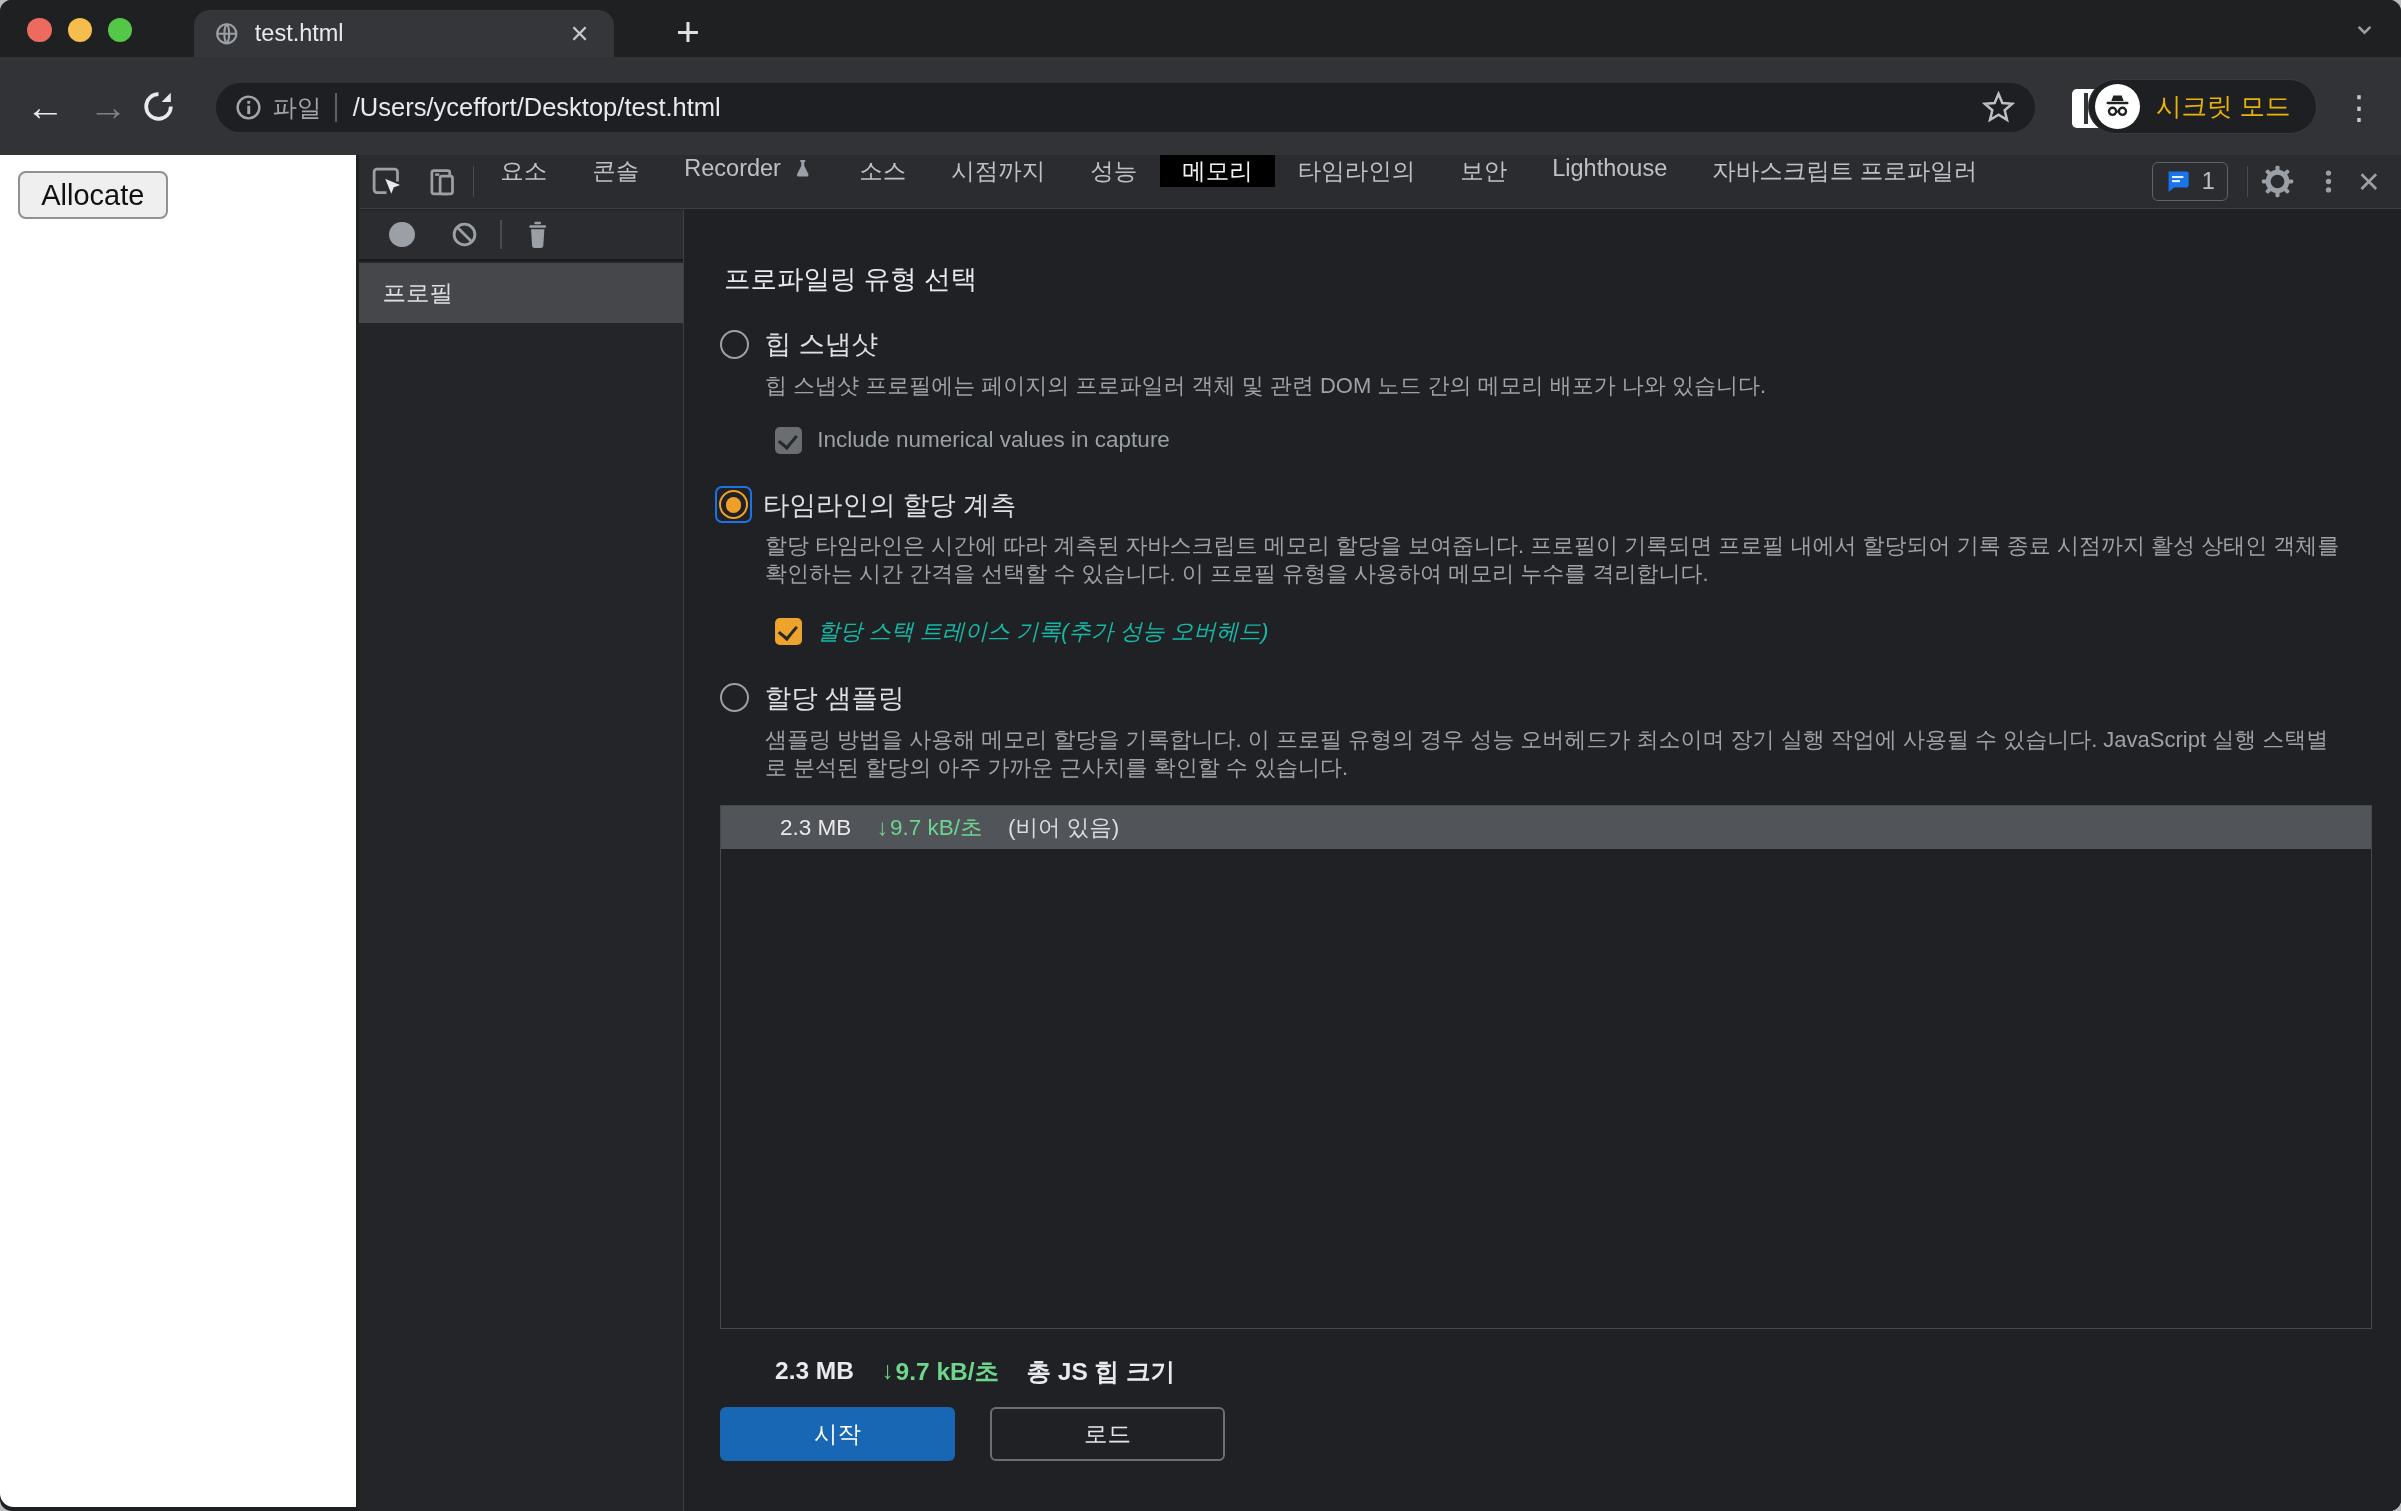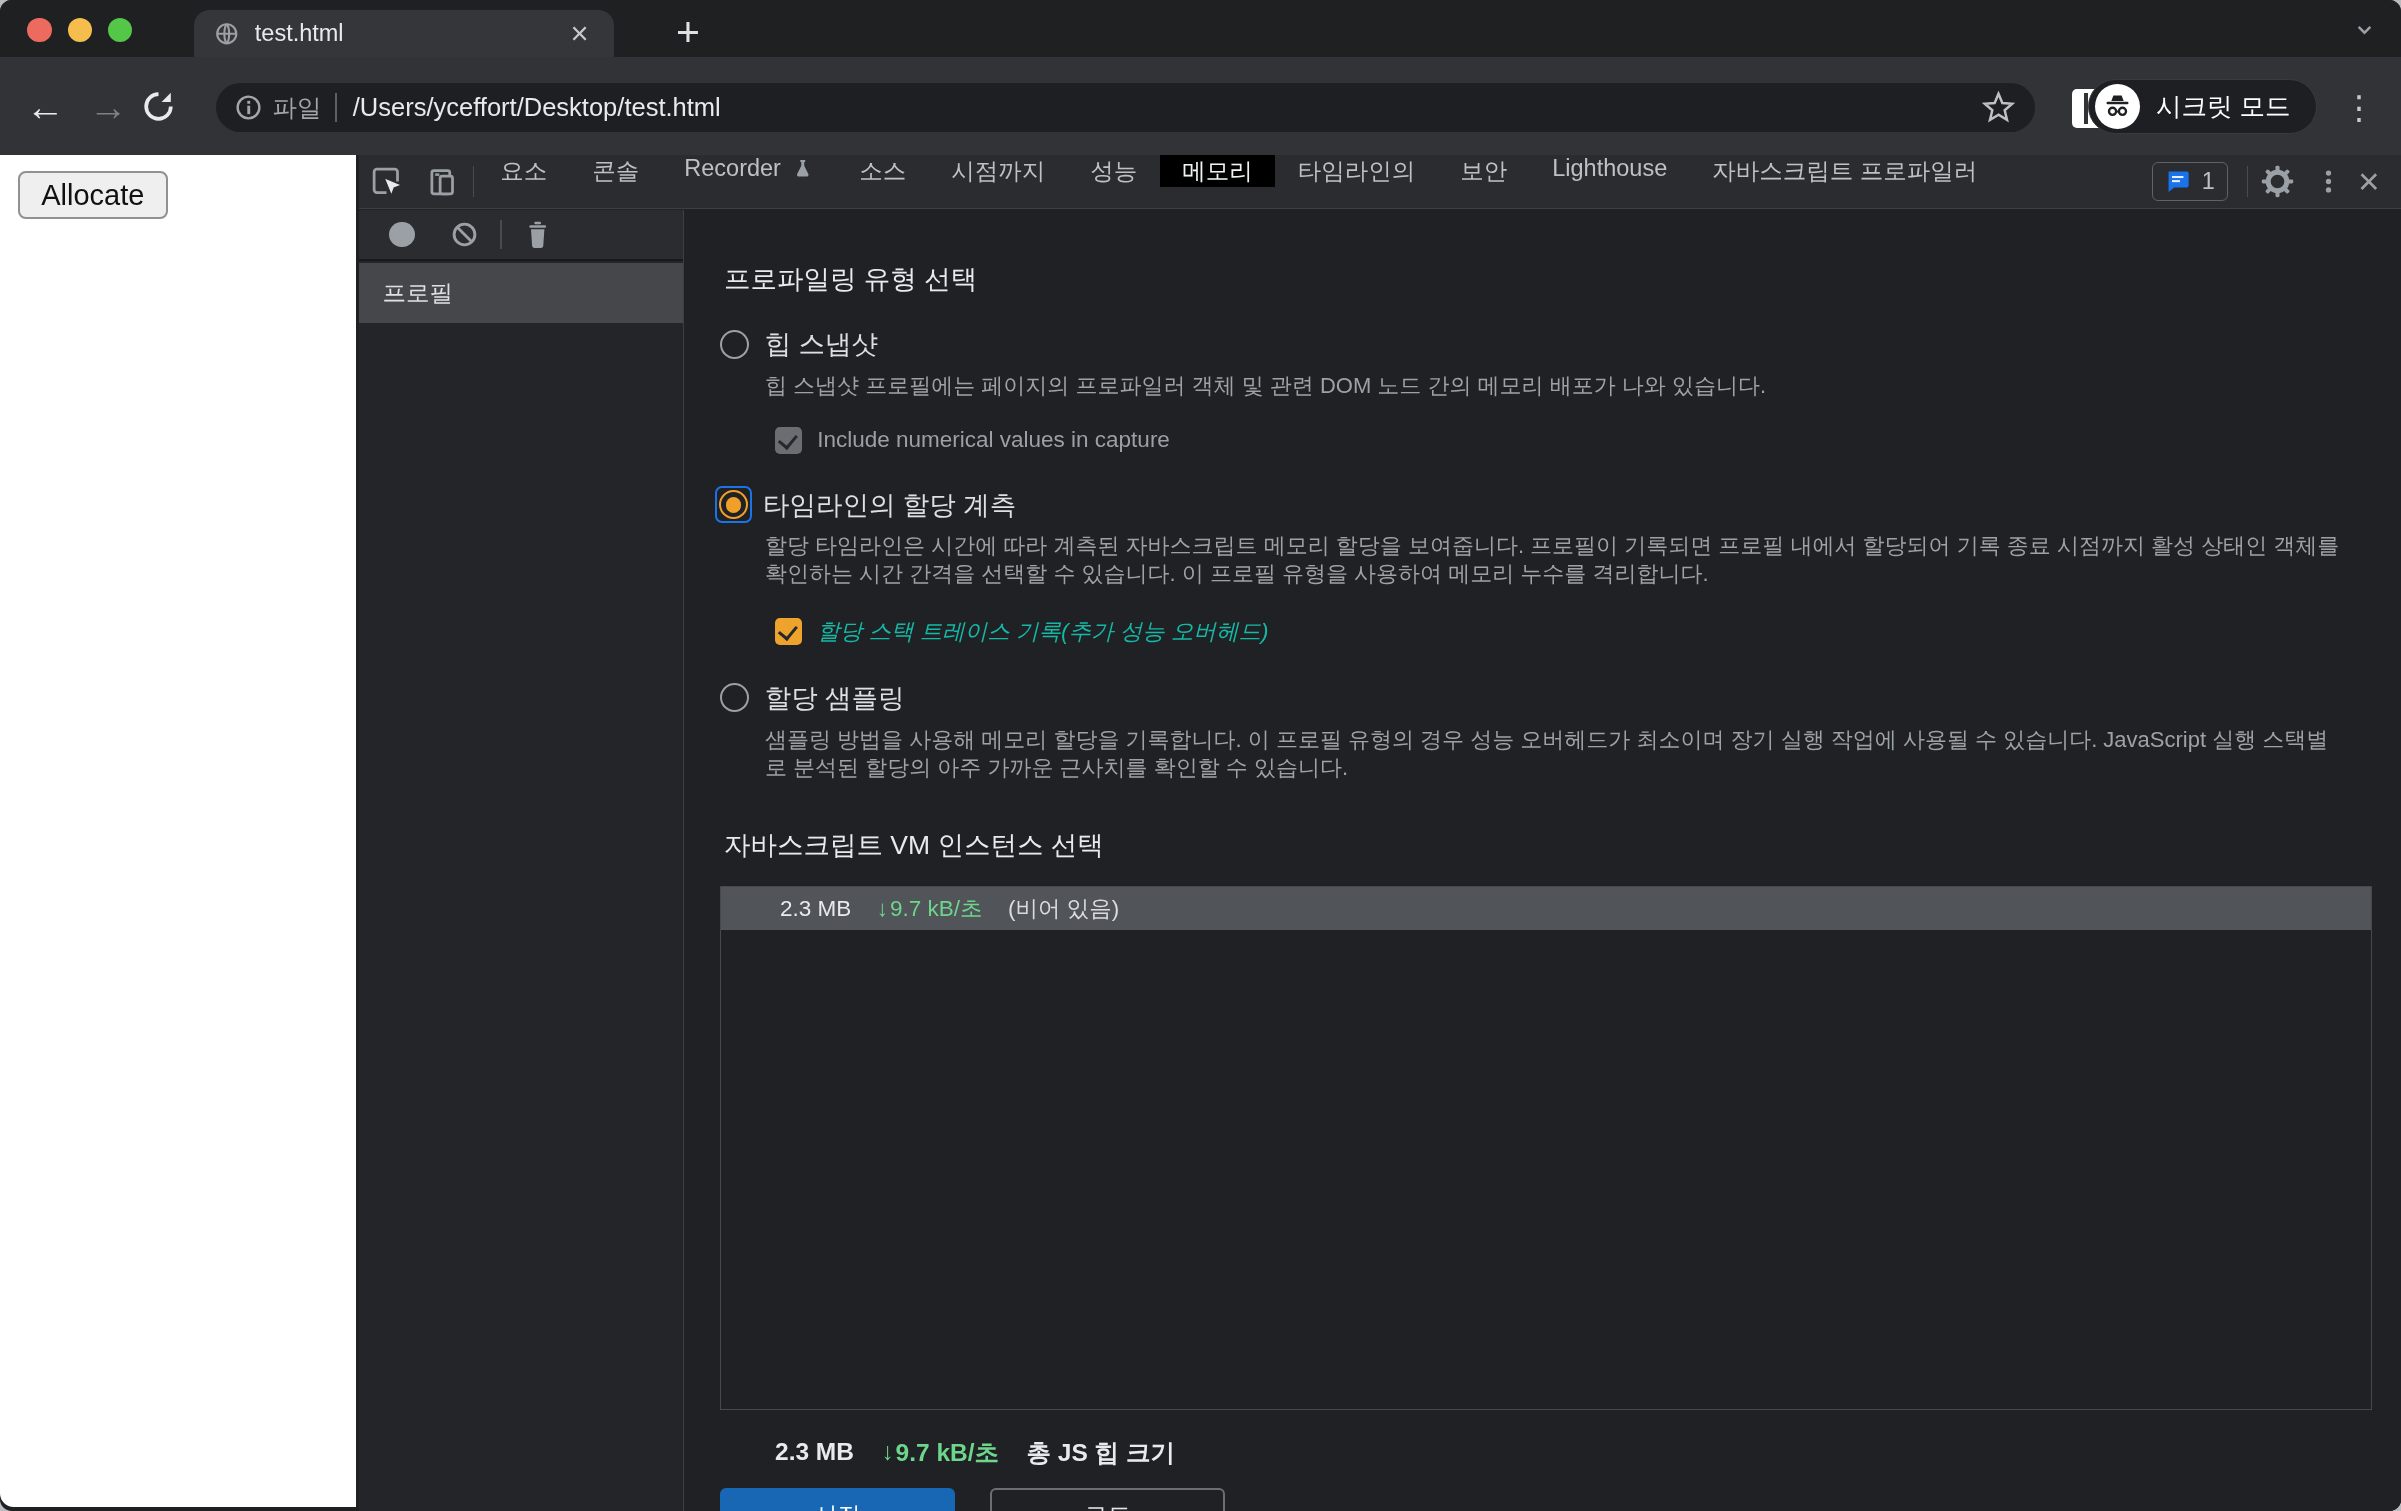--- a/index.html
+++ b/index.html
@@ -35,21 +35,21 @@
     border-radius:24.5px;display:flex;align-items:center;padding:0 19.6px 0 17.6px;
   }
   .scheme-label{color:#a1a6ab;font-size:24.5px;margin:0 13.7px 0 9.8px;}
   .pill-sep{width:2px;height:29px;background:#5c6064;margin-right:15.7px;}
   .url-text{color:#e8eaed;font-size:25.5px;flex:1;}
   .incog-badge{
     position:absolute;right:84px;top:21.6px;height:55px;border-radius:27.4px;background:#1e1f22;
     display:flex;align-items:center;padding:0 25.5px 0 5.9px;gap:15.7px;border:1px solid #3a3b3f;
   }
   .incog-circle{width:45px;height:45px;border-radius:50%;background:#ffffff;display:flex;align-items:center;justify-content:center;}
-  .incog-label{color:#ffffff;font-size:25.5px;}
+  .incog-label{color:#eab308;font-size:25.5px;}
   .sidepanel-icon{position:absolute;right:294px;top:32px;width:35px;height:39px;background:#ffffff;border-radius:4.9px;}
   .sidepanel-icon::after{content:"";position:absolute;left:11.8px;top:3.9px;width:3.9px;height:31px;background:#323337;}
   .menu-dots{position:absolute;right:25.5px;top:29px;color:#c7cacd;font-size:33px;letter-spacing:0;line-height:43px;}
   
   .page{position:absolute;left:0;top:155px;width:356px;height:1352px;background:#ffffff;border-bottom-left-radius:13.7px;}
   .allocate-btn{
     position:absolute;left:17.6px;top:15.7px;padding:5.9px 21.6px;font-size:29px;color:#111;
     background:#efefef;border:2px solid #8f9194;border-radius:7.8px;font-family:inherit;
   }
   .devtools{position:absolute;left:359px;top:155px;right:0;bottom:0;background:#202124;}
@@ -339,21 +339,20 @@
       </div>
 
       <div class="option-row mt-34">
         <span class="radio-wrap">
             <span class="radio"></span>
           </span>
         <span class="option-label">할당 샘플링</span>
       </div>
       <div class="option-desc">샘플링 방법을 사용해 메모리 할당을 기록합니다. 이 프로필 유형의 경우 성능 오버헤드가 최소이며 장기 실행 작업에 사용될 수 있습니다. JavaScript 실행 스택별로 분석된 할당의 아주 가까운 근사치를 확인할 수 있습니다.</div>
 
-      <div class="mem-heading mt-46" style="margin-top:45px;">자바스크립트 VM 인스턴스 선택</div>
 
       <div class="vm-box">
         <div class="vm-row">
           <span class="vm-size">2.3 MB</span>
           <span class="vm-rate">
             <span class="green-arrow">↓</span>
             <span>9.7 kB/초</span>
           </span>
           <span class="vm-note">(비어 있음)</span>
         </div>

